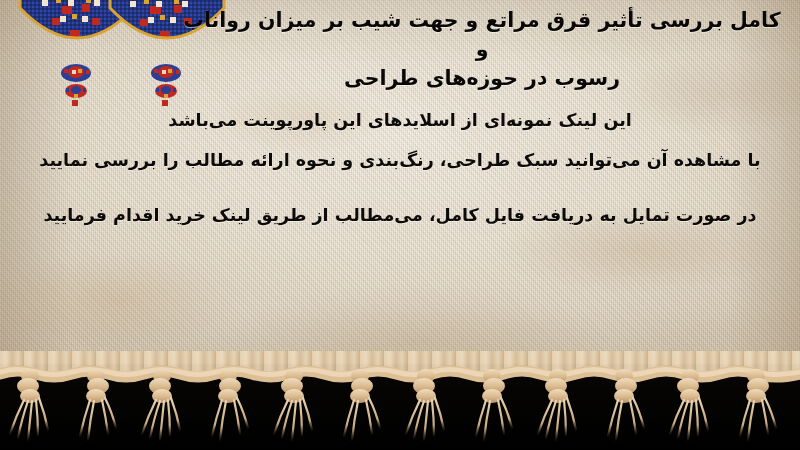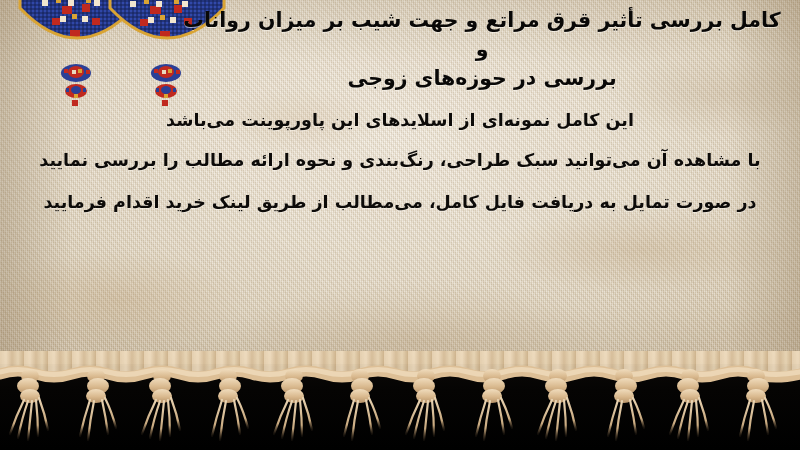--- a/index.html
+++ b/index.html
@@ -99,21 +99,21 @@
   }
   .body-line {
     font-size: 17.5px;
     font-weight: bold;
     line-height: 1.0;
     margin-bottom: 20px;
     text-shadow: 0 1px 0 rgba(255,252,244,.5);
     letter-spacing: -0.1px;
   }
   .body-line.l1 { margin-bottom: 22px; }
-  .body-line.l2 { margin-bottom: 25px; }
+  .body-line.l2 { margin-bottom: 38px; }
   .body-line.l3 { margin-bottom: 0; }
 
   
   .black-band {
     position: absolute;
     left: 0;
     right: 0;
     bottom: 0;
     height: 86px;
     background: linear-gradient(180deg, #0b0907 0%, #050403 30%, #000000 100%);
@@ -336,25 +336,25 @@
       <rect x="17" y="4" width="3" height="4" fill="#2b3f96"></rect>
       <rect x="8" y="10" width="4" height="4" fill="#d9a434"></rect>
     </g>
     <rect x="56" y="158" width="6" height="6" fill="#c0291f"></rect>
   </svg>
 
   <div class="text-layer">
 
     <div class="title">
       <div>کامل بررسی تأثیر قرق مراتع و جهت شیب بر میزان رواناب و</div>
-      <div>بررسی در حوزه‌های زوجی</div>
+      <div>رسوب در حوزه‌های طراحی</div>
     </div>
 
     <div class="body-block">
-      <div class="body-line l1">این کامل نمونه‌ای از اسلایدهای این پاورپوینت می‌باشد</div>
+      <div class="body-line l1">این لینک نمونه‌ای از اسلایدهای این پاورپوینت می‌باشد</div>
       <div class="body-line l2">با مشاهده آن می‌توانید سبک طراحی، رنگ‌بندی و نحوه ارائه مطالب را بررسی نمایید</div>
       <div class="body-line l3">در صورت تمایل به دریافت فایل کامل، می‌مطالب از طریق لینک خرید اقدام فرمایید</div>
     </div>
 
   </div>
 
   <div class="fringe-shadow"></div>
   <div class="black-band"></div>
   <div class="fringe-edge"></div>
 

